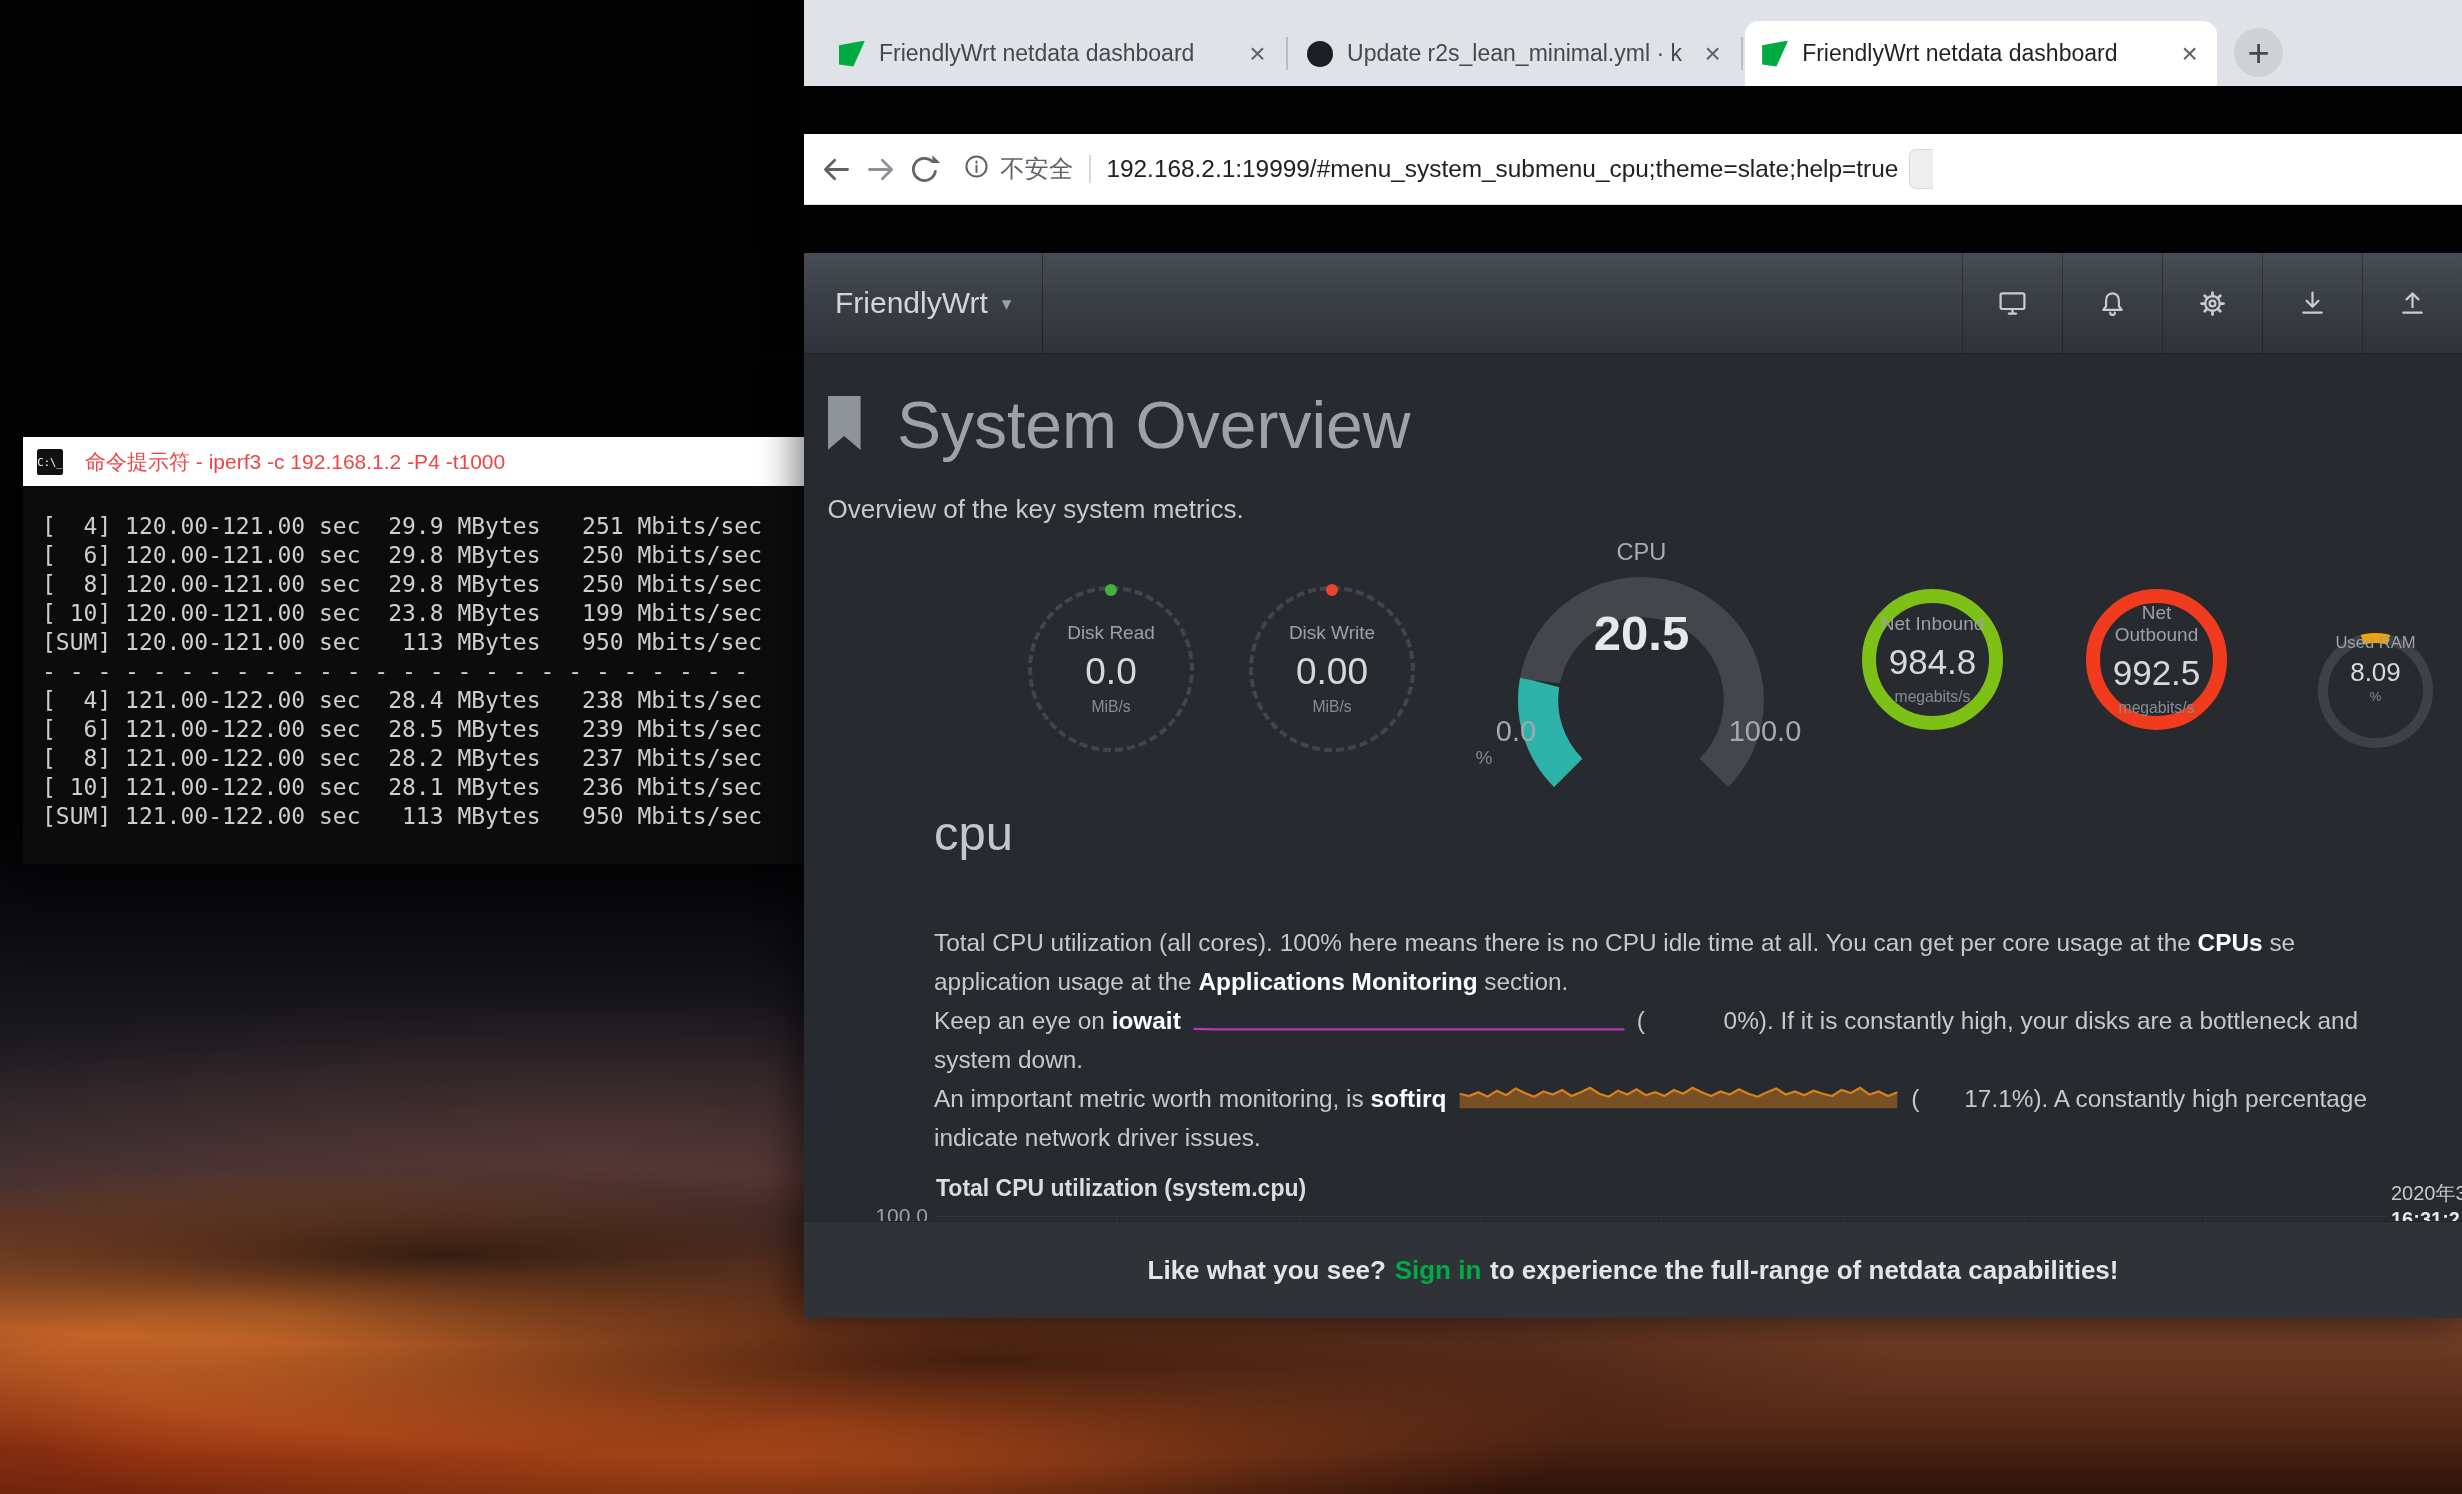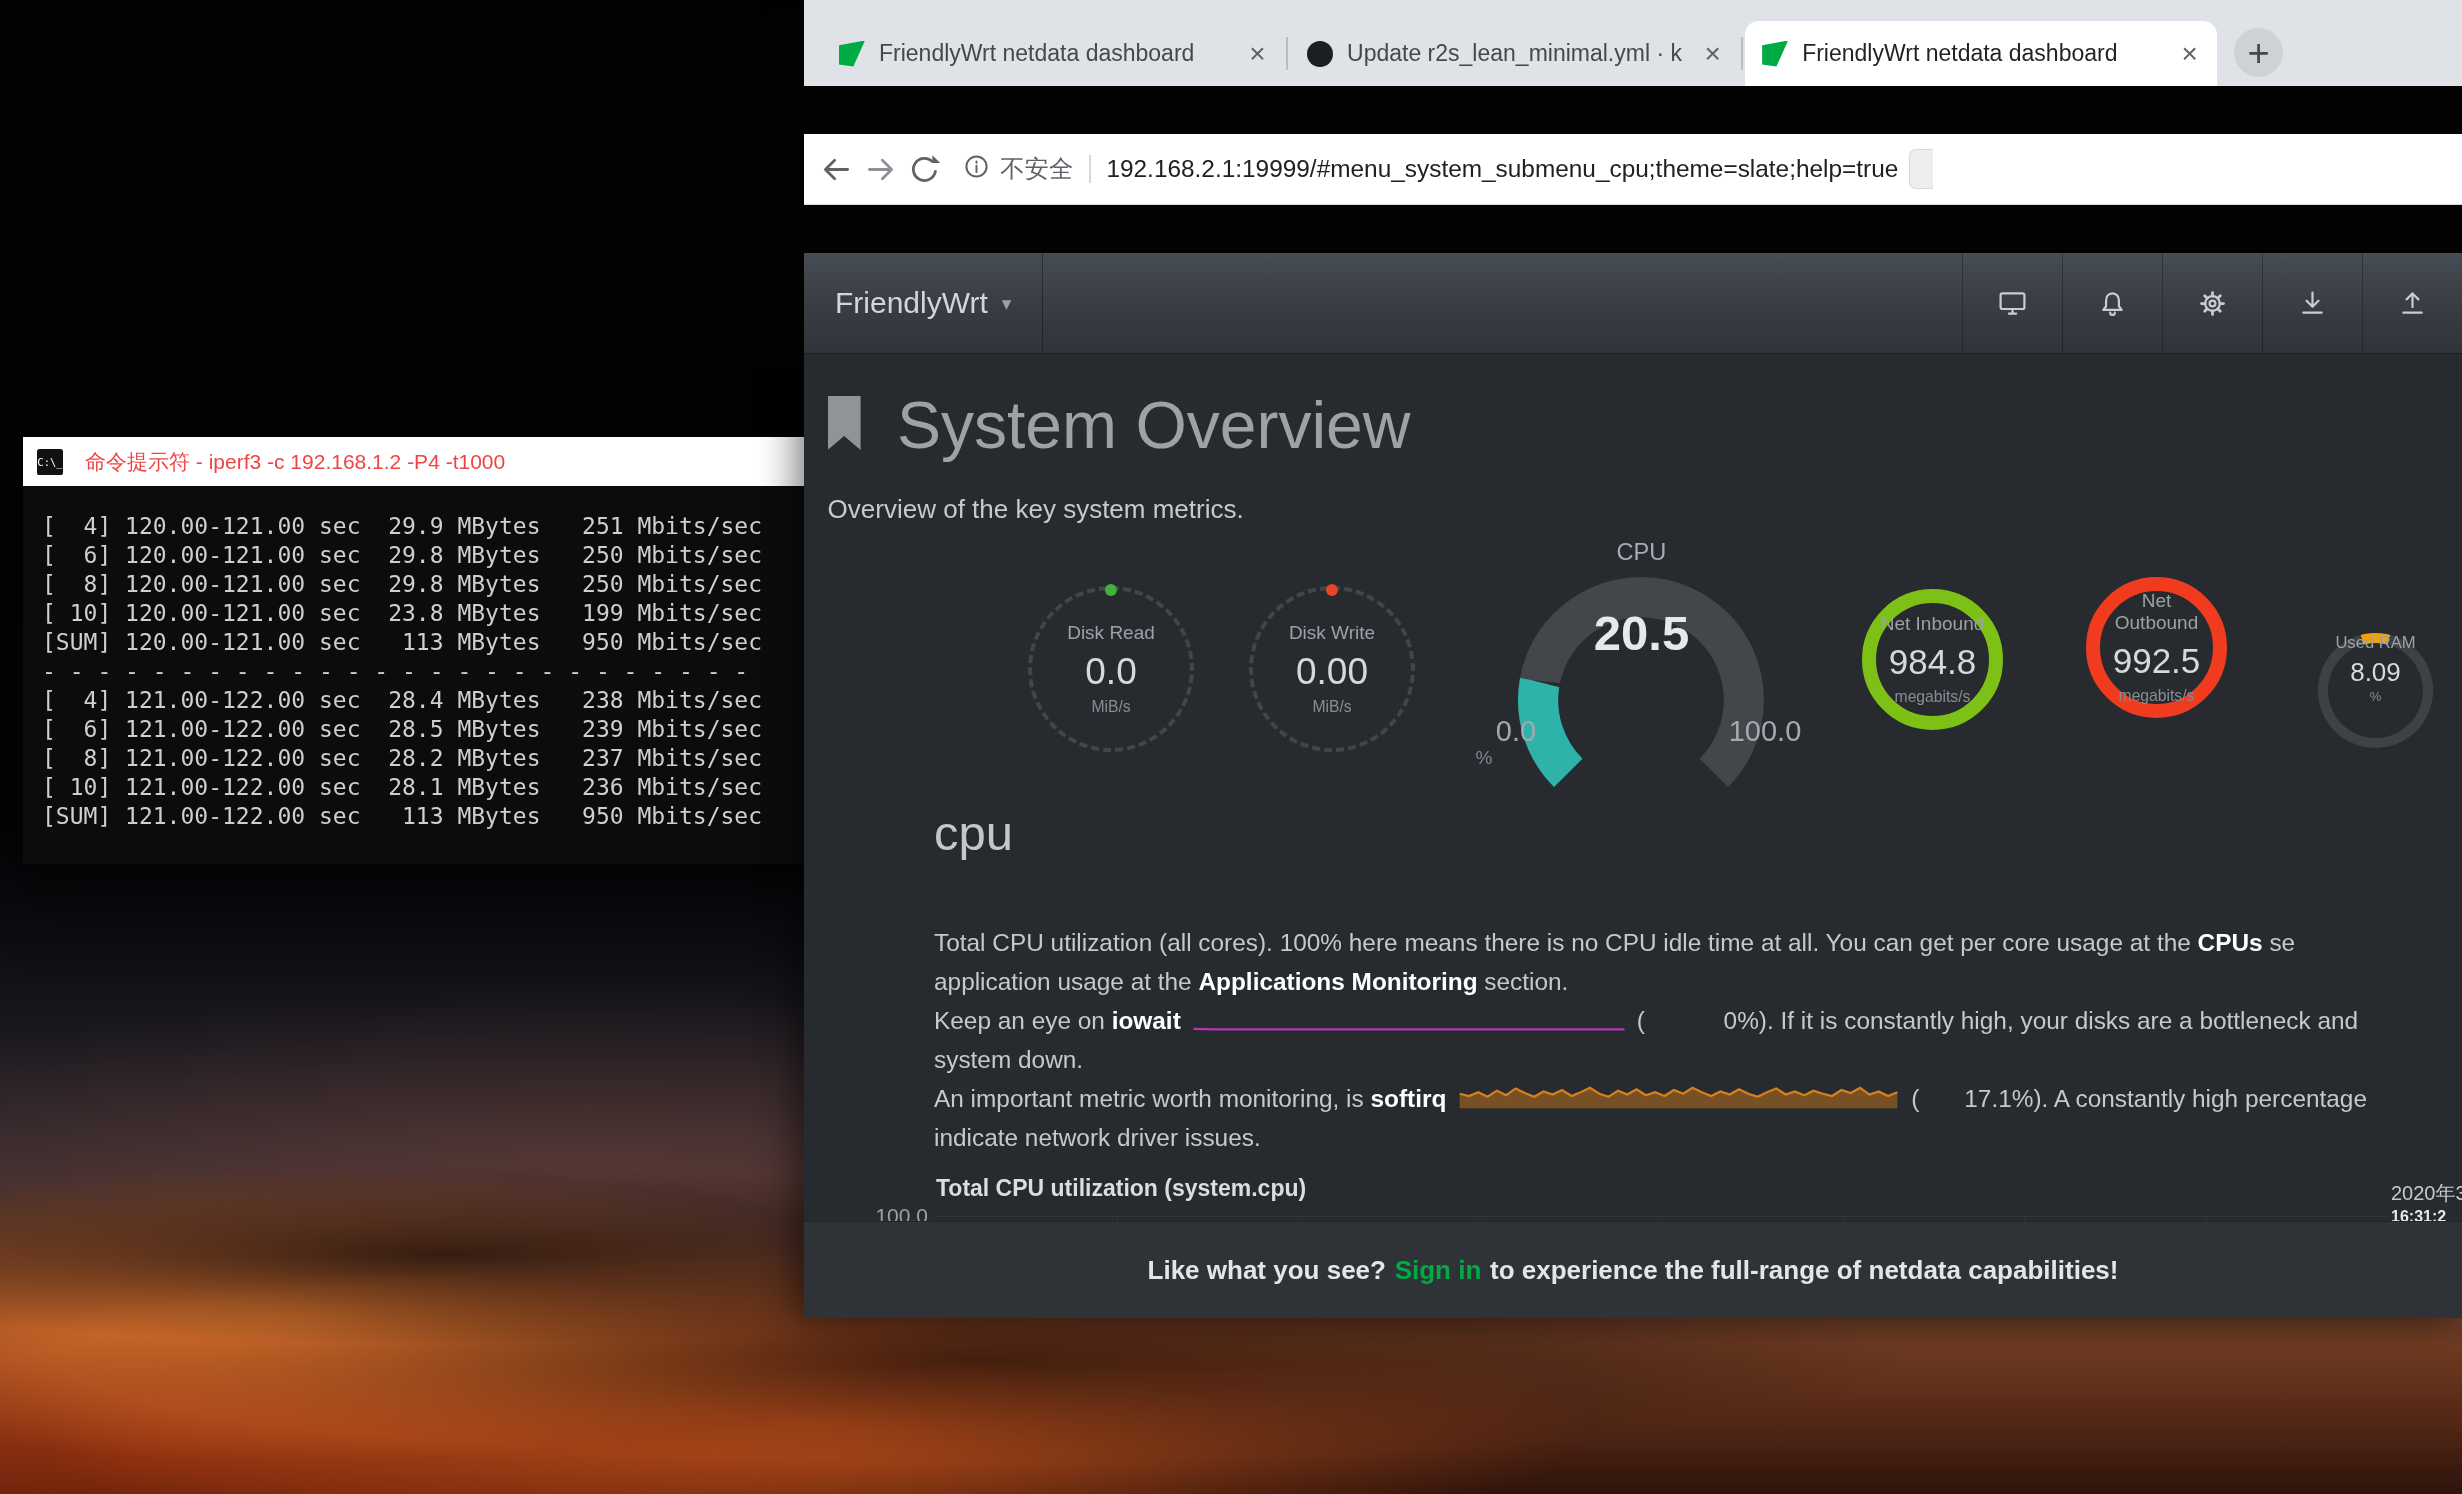--- a/index.html
+++ b/index.html
@@ -89,21 +89,21 @@
 
   .section-heading{position:absolute;left:130px;top:451px;font-size:49px;color:#c2c7cc;}
   .doc-text{position:absolute;left:130px;top:569px;white-space:nowrap;}
   .doc-line{height:39px;line-height:39px;font-size:24.4px;color:#c6c9cc;white-space:nowrap;}
   .doc-line b{color:#ffffff;font-weight:700;}
   .spark{display:inline-block;vertical-align:middle;margin:0 5.2px;}
   .padval{display:inline-block;width:114px;text-align:right;}
 
   .chart-title{position:absolute;left:132px;top:821px;font-size:23px;font-weight:700;color:#dbdee1;}
   .chart-date{position:absolute;left:1587px;top:826px;font-size:20px;color:#c6c9cc;white-space:nowrap;}
-  .chart-time{position:absolute;left:1587px;top:854px;font-size:16px;font-weight:700;color:#e6e9ec;white-space:nowrap;}
+  .chart-time{position:absolute;left:1587px;top:854px;font-size:20px;font-weight:700;color:#e6e9ec;white-space:nowrap;}
   .ylabel{position:absolute;left:33px;top:1001px;transform:translate(-50%,-50%) rotate(-90deg);font-size:20px;color:#9aa0a5;}
   .yticks{position:absolute;left:52px;top:862px;width:72px;height:278px;}
   .ytick{position:absolute;right:0;font-size:21px;color:#9aa0a5;}
   .plot{position:absolute;left:132px;top:862px;width:1451px;height:278px;}
   .plot svg{display:block;}
   .legend{position:absolute;left:1587px;top:915px;white-space:nowrap;}
   .legend-row{height:29px;display:flex;align-items:center;}
   .legend-swatch{width:21px;height:13px;display:inline-block;margin-right:8.7px;flex:none;}
   .legend-label{font-size:21px;font-weight:700;}
 </style>
@@ -266,21 +266,21 @@
         <div class="cpu-max">100.0</div>
         <div class="cpu-units">%</div>
 
         <div class="epc net" style="left: 1058px; top: 235px; border-color: rgb(126, 193, 22);">
 
           <span class="g-label">Net Inbound</span>
           <span class="g-value">984.8</span>
           <span class="g-units">megabits/s</span>
         </div>
 
-        <div class="epc net" style="left: 1282px; top: 223px; border-color: rgb(240, 59, 30);">
+        <div class="epc net" style="left: 1282px; top: 235px; border-color: rgb(240, 59, 30);">
           <span class="g-label">Net Outbound</span>
           <span class="g-value">992.5</span>
           <span class="g-units">megabits/s</span>
         </div>
 
         <div class="ram" style="background: conic-gradient(from -14.562deg, rgb(240, 162, 2) 0deg, rgb(240, 162, 2) 29.124deg, rgb(62, 66, 71) 29.124deg, rgb(62, 66, 71) 360deg);">
           <div class="ring-content">
             <span class="g-label">Used RAM</span>
             <span class="g-value">8.09</span>
             <span class="g-units">%</span>

